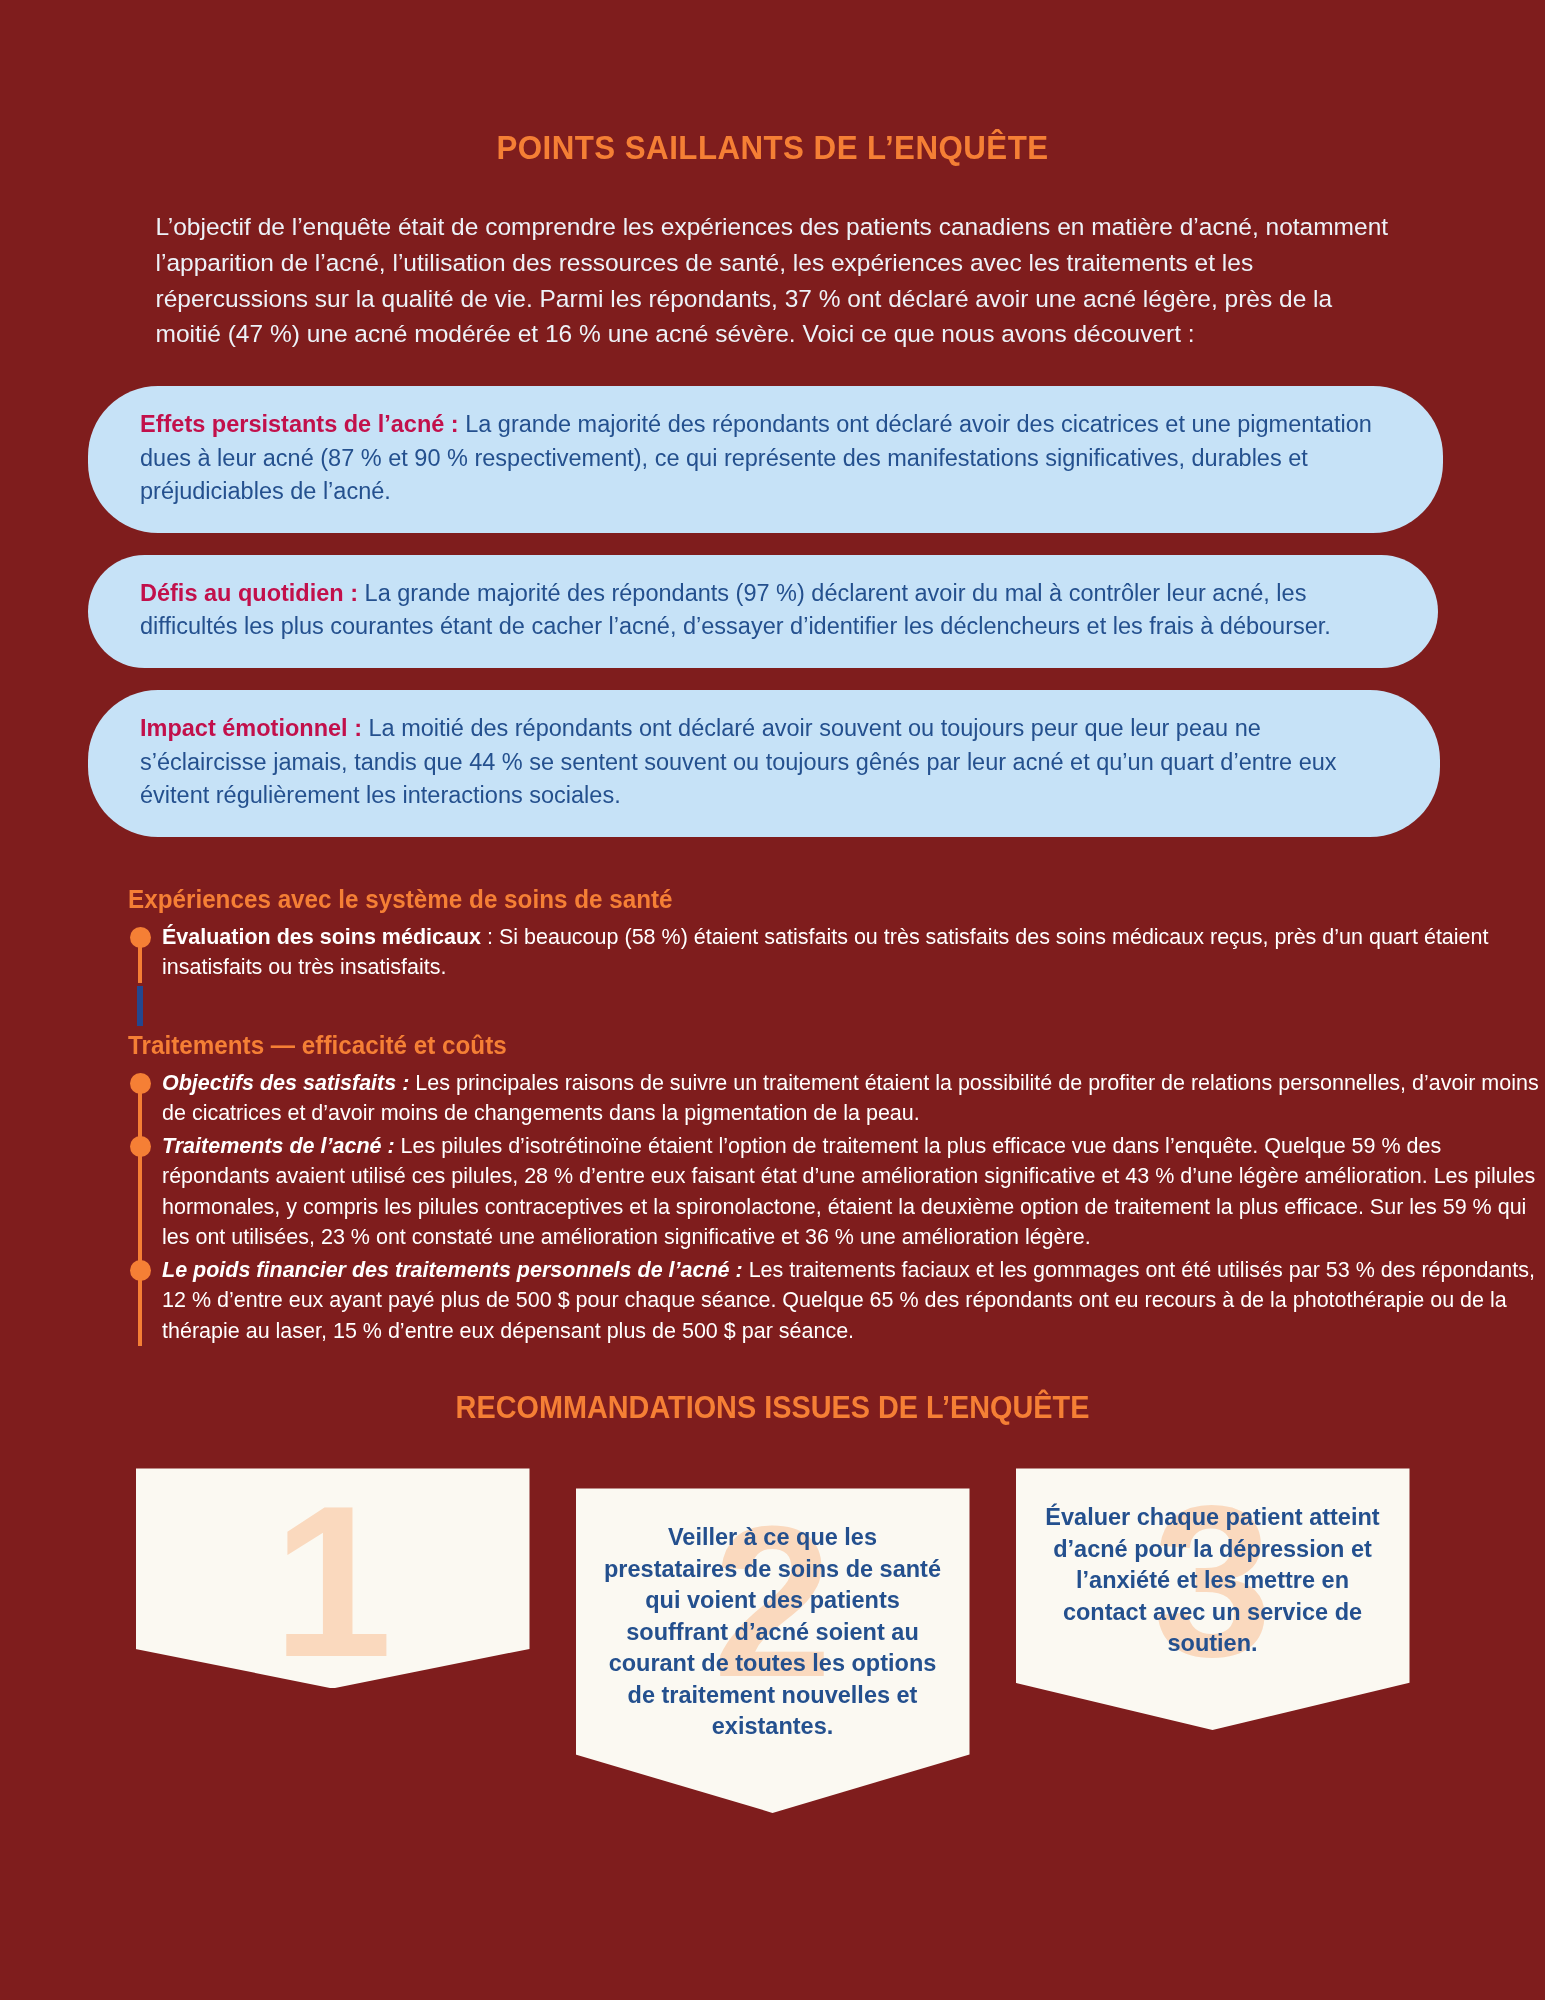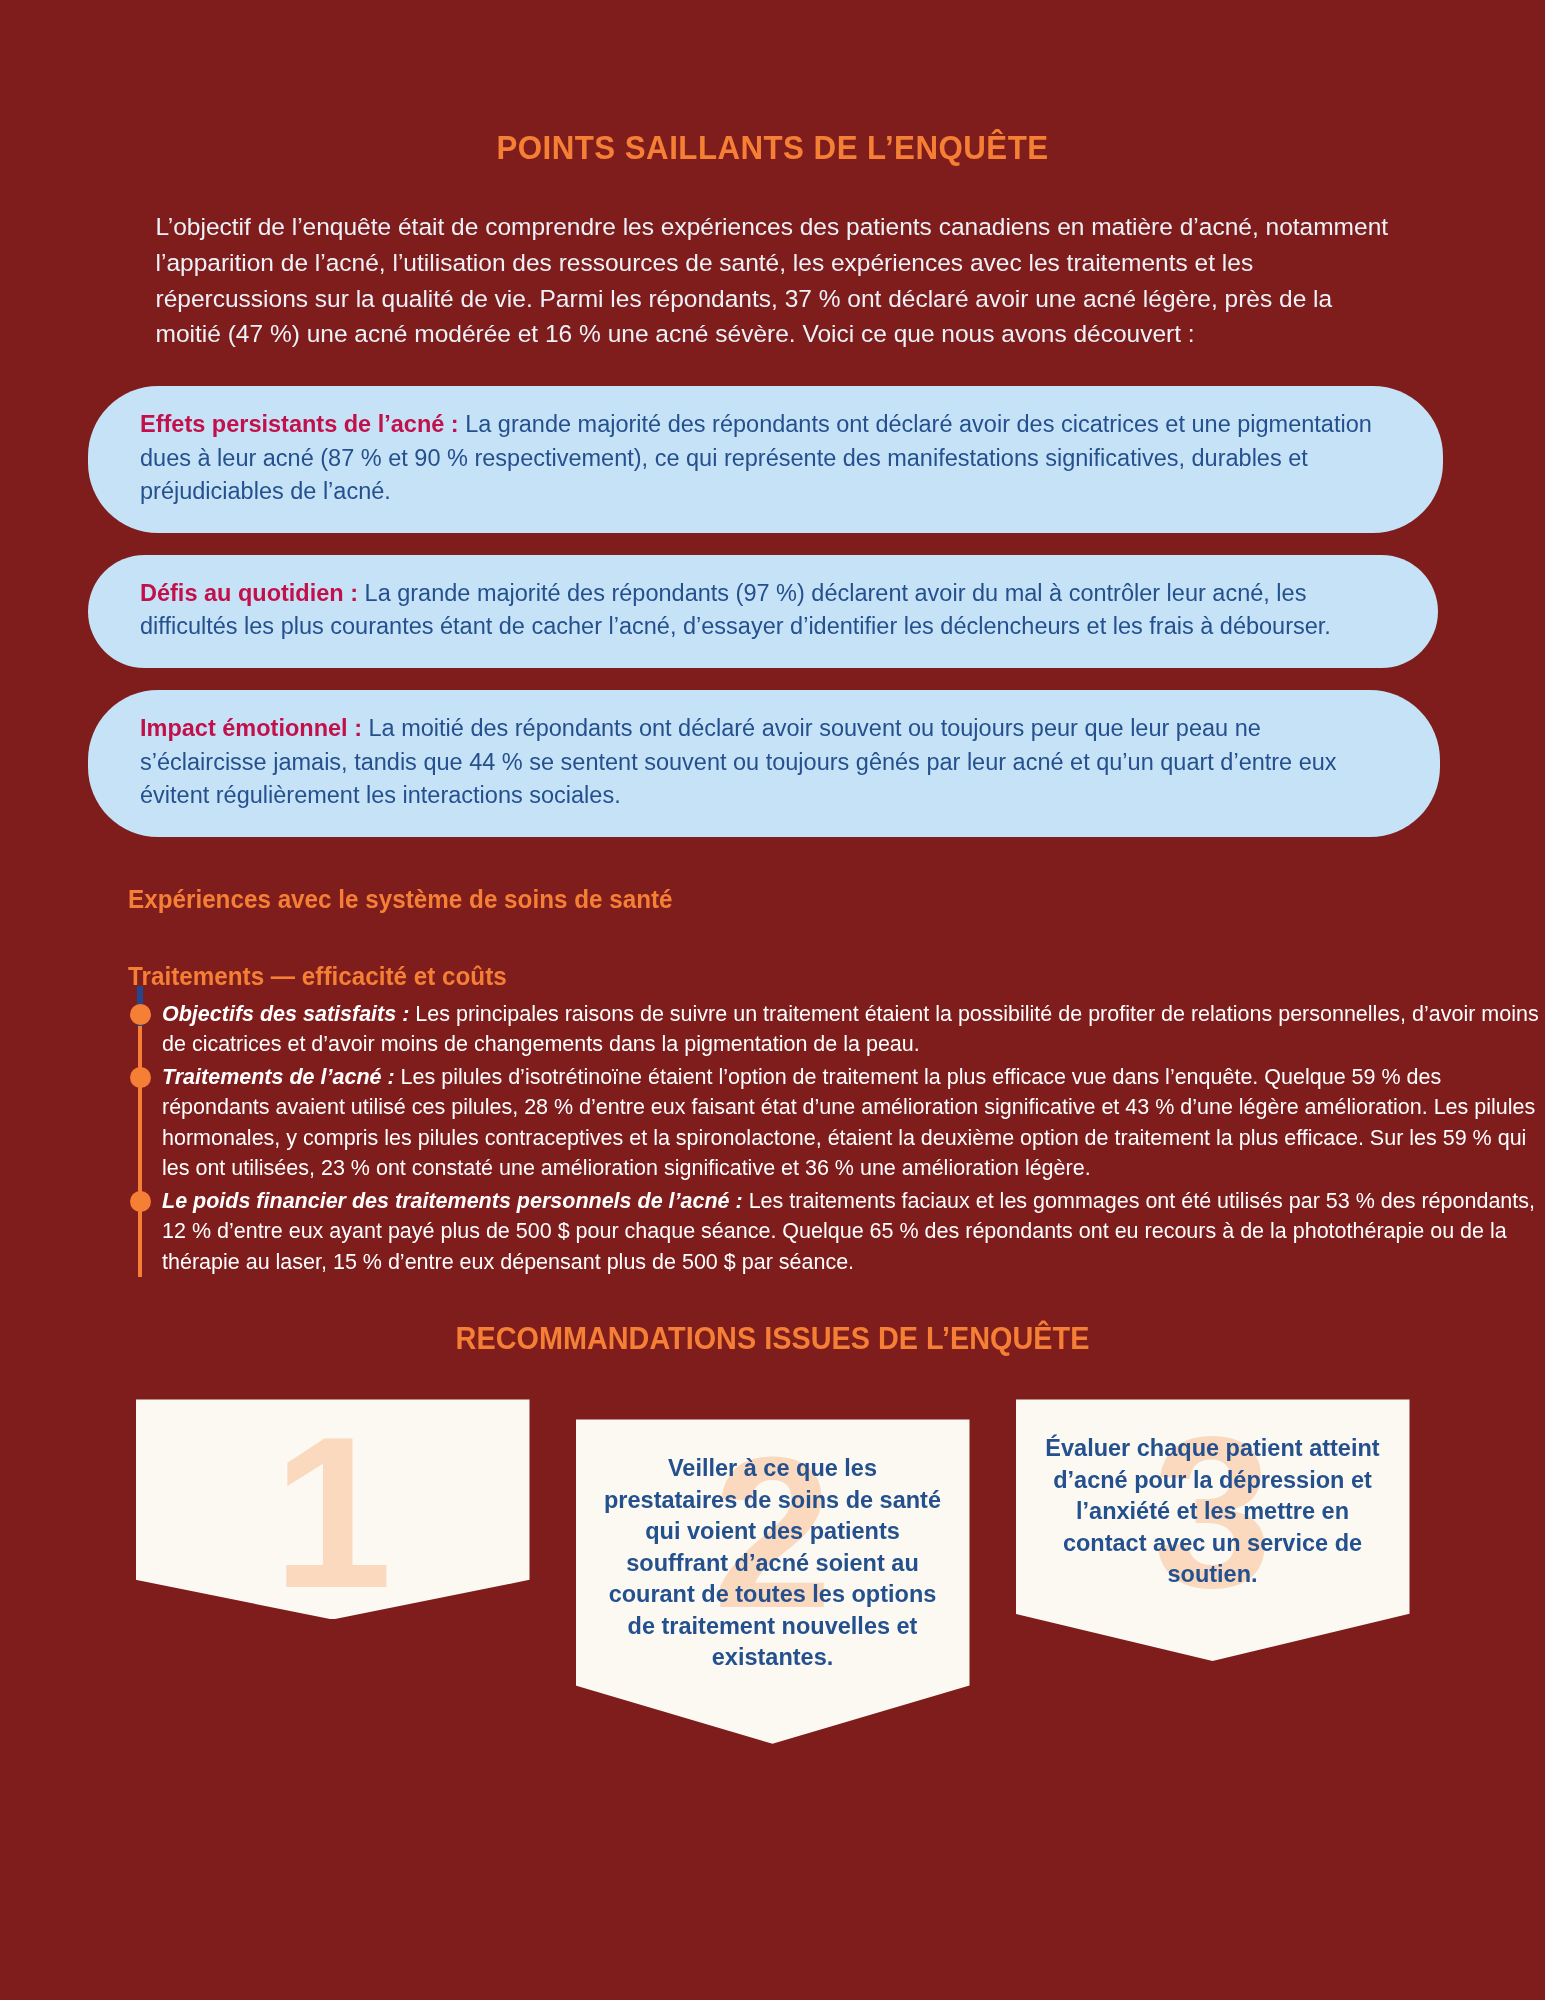--- a/index.html
+++ b/index.html
@@ -191,20 +191,23 @@
     <div class="pill pill-3">
       <b class="lead">Impact émotionnel :</b><span>  La moitié des répondants ont déclaré avoir souvent ou toujours peur que leur peau ne s’éclaircisse jamais, tandis que 44 % se sentent souvent ou toujours gênés par leur acné et qu’un quart d’entre eux évitent régulièrement les interactions sociales.</span>
     </div>
 
   </div>
 
   <div class="section">
     <div class="section-title">Expériences avec le système de soins de santé</div>
     <div class="bullets">
       <div class="line-mask" style="top:64px;height:40px;"></div>
+      <div class="bullet">
+        <b>Évaluation des soins médicaux</b><span> : Si beaucoup (58 %) étaient satisfaits ou très satisfaits des soins médicaux reçus, près d’un quart étaient insatisfaits ou très insatisfaits.</span>
+      </div>
     </div>
   </div>
 
   <div class="section">
     <div class="section-title">Traitements — efficacité et coûts</div>
     <div class="bullets">
       <div class="bullet">
         <i>Objectifs des satisfaits :</i><span> Les principales raisons de suivre un traitement étaient la possibilité de profiter de relations personnelles, d’avoir moins de cicatrices et d’avoir moins de changements dans la pigmentation de la peau.</span>
       </div>
       <div class="bullet">

